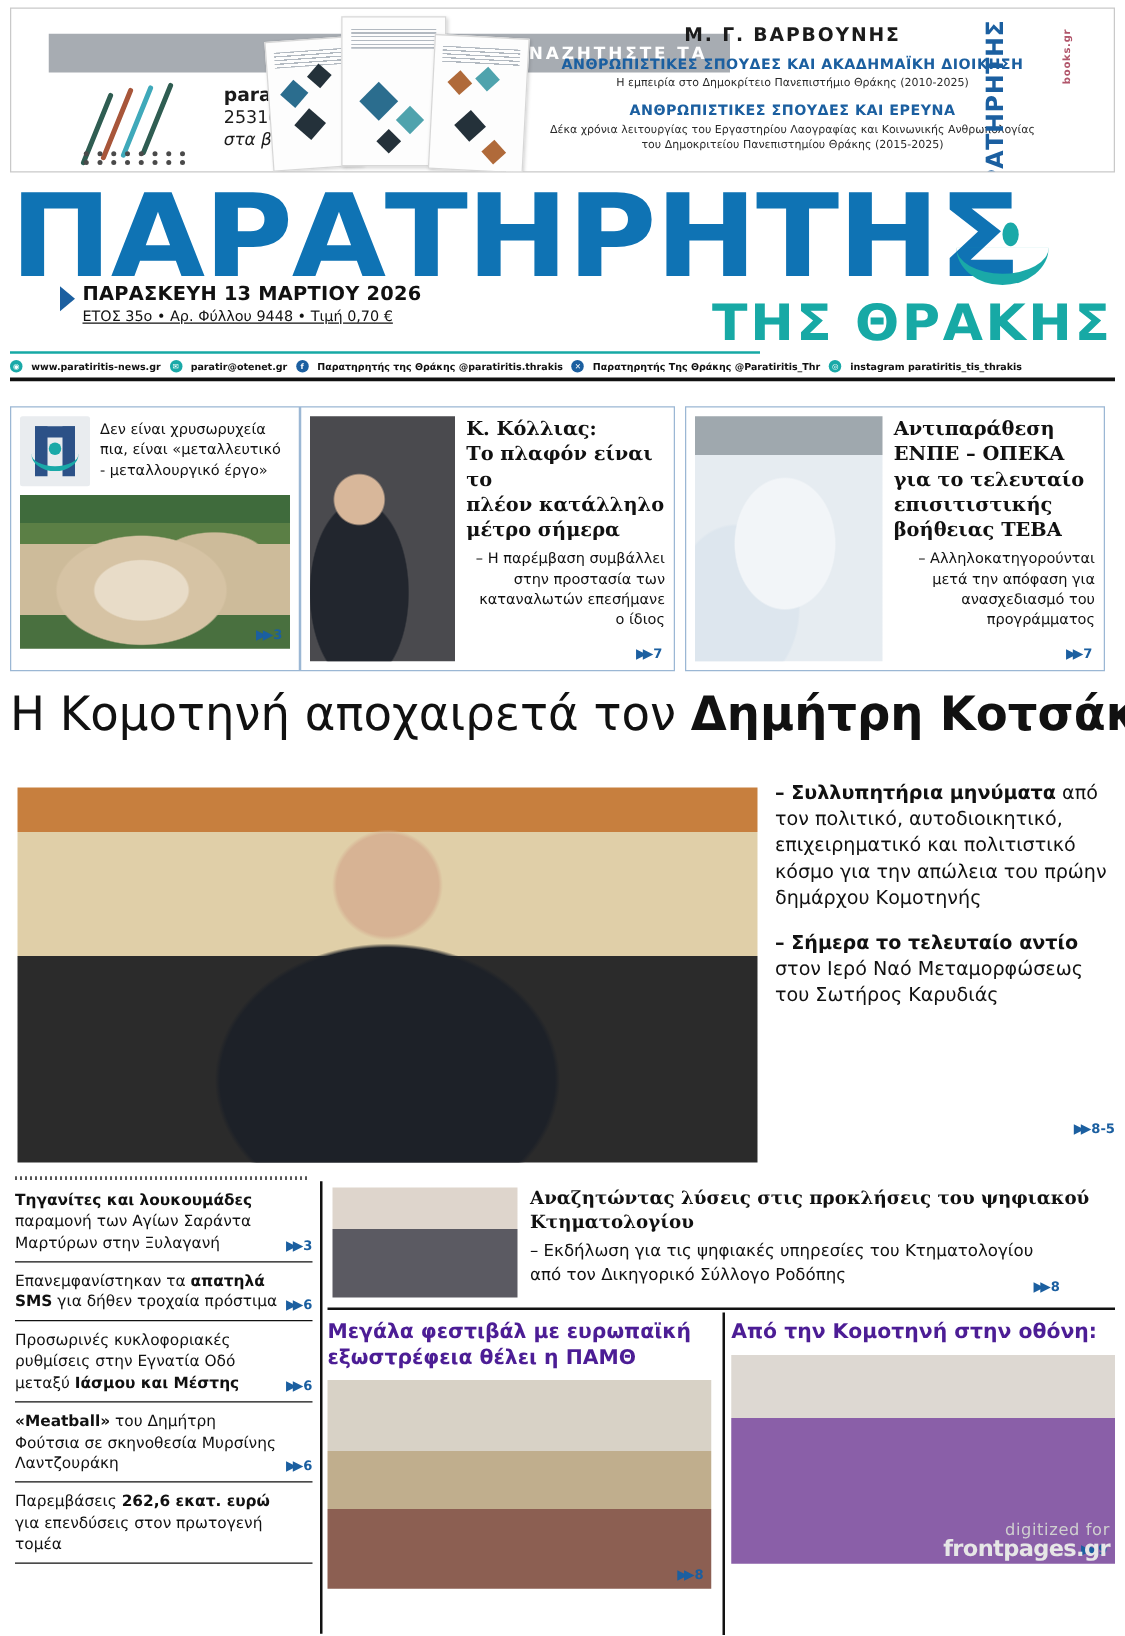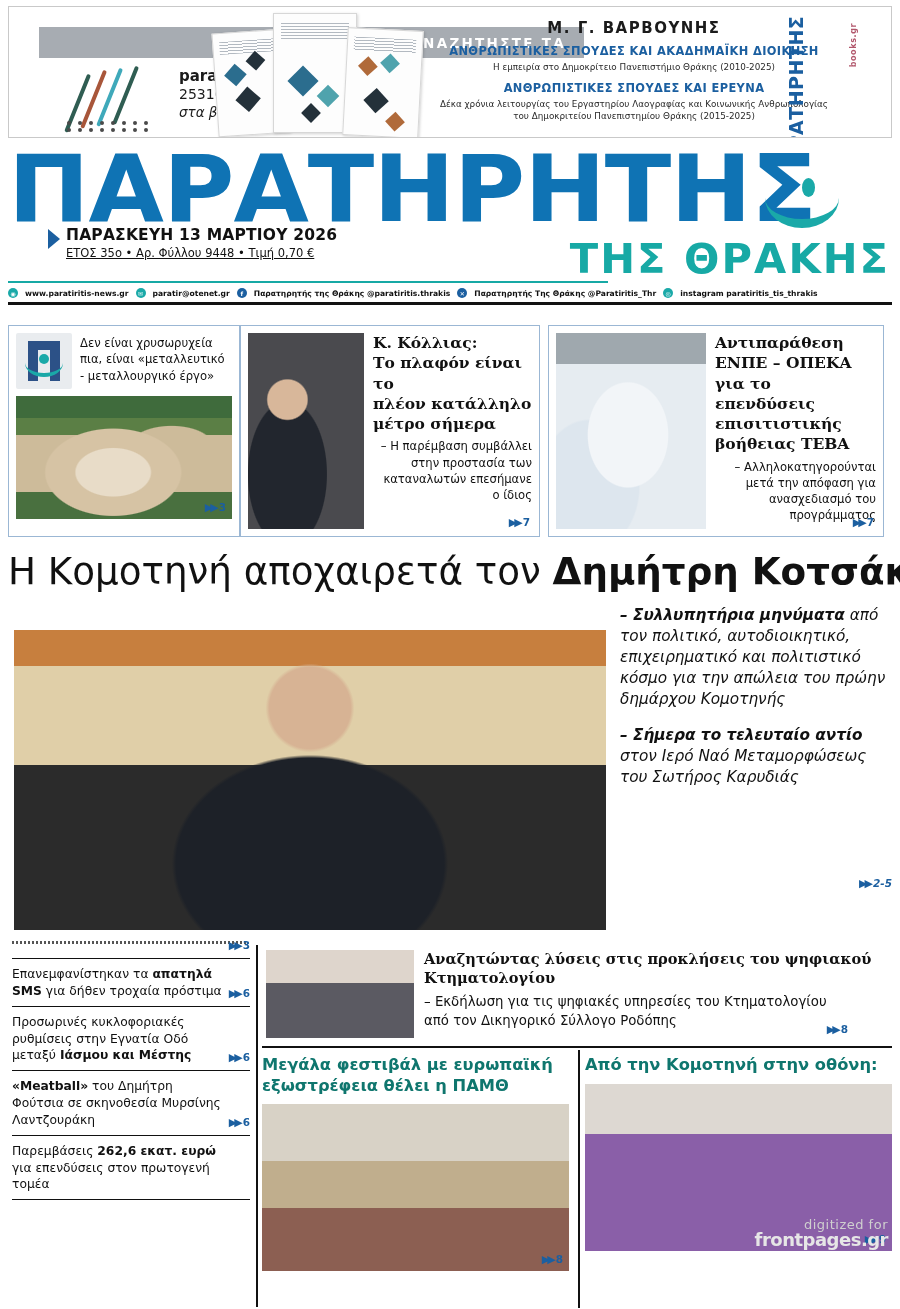--- a/index.html
+++ b/index.html
@@ -162,21 +162,21 @@
     position:absolute; left:8px; top:552px; width:884px;
     font-family:"DejaVu Sans","Liberation Sans",sans-serif;
     font-size:38px; line-height:1.05; color:#111; white-space:nowrap;
     transform:scaleX(.98); transform-origin:left center;
   }
   .main-headline .light{ font-weight:normal; }
   .main-headline .bold{ font-weight:bold; }
 
   
   .main-photo{ position:absolute; left:14px; top:630px; width:592px; height:300px; background:#6f6257; }
-  .main-deck{ position:absolute; left:620px; top:605px; width:272px;font-style:italic; }
+  .main-deck{ position:absolute; left:620px; top:624px; width:272px; }
   .main-deck p{ margin:0 0 14px 0; font-size:15.3px; line-height:1.38; color:#111; }
   .main-deck b{ font-weight:bold; }
   .main-pg{ position:absolute; right:0; top:272px; }
 
   
   .divider-wavy{
     position:absolute; left:12px; top:941px; width:236px; height:3px;
     background:repeating-linear-gradient(to right,#555 0 2px,transparent 2px 4px);
   }
   .briefs{ position:absolute; left:12px; top:948px; width:238px; }
@@ -195,21 +195,21 @@
       line-height:1.3; color:#111; }
   .kt-sub{ font-size:13.3px; line-height:1.42; color:#111; margin-top:5px; padding-right:40px; }
   .kt-pg{ position:absolute; right:44px; bottom:2px; }
 
   .hsep{ position:absolute; left:262px; top:1046px; width:630px; height:1.5px; background:#111; }
 
   .b-cols{ position:absolute; left:262px; top:1055px; width:630px; display:flex; gap:0; }
   .b-col{ width:307px; }
   .b-col.right{ margin-left:16px; }
   .b-col h3{ margin:0; font-family:"DejaVu Sans","Liberation Sans",sans-serif;
-     font-weight:bold; font-size:16.3px; line-height:1.27; color:#0f766e; }
+     font-weight:bold; font-size:16.3px; line-height:1.27; color:#4c1d95; }
   .b-col .bphoto{ margin-top:8px; width:100%; height:167px; position:relative; }
   .vsep2{ position:absolute; left:578px; top:1050px; width:1.5px; height:258px; background:#111; }
 
   .wm{ position:absolute; right:4px; bottom:2px; text-align:right; line-height:1; }
   .wm .wm1{ font-size:13px; font-weight:normal; color:#cfcfcf; letter-spacing:.5px; }
   .wm .wm2{ font-size:18px; font-weight:bold; color:#e6e6e6; letter-spacing:-.5px; }
 
   
   .ph-quarry{ background:
       radial-gradient(ellipse at 45% 62%,#e8dcc8 0 22%,#d6c3a4 23% 40%,transparent 41%),
@@ -371,21 +371,21 @@
       <span class="pg pg-abs"><span class="ar">▶▶</span><span>7</span></span>
     </div>
   </div>
 
   <div class="tbox b3">
     <div class="photo t-photo wide ph-bags"></div>
     <div class="t-body">
       <div class="t-title">
         <div>Αντιπαράθεση</div>
         <div>ΕΝΠΕ – ΟΠΕΚΑ</div>
-        <div>για το επενδύσεις</div>
+        <div>για το τελευταίο</div>
         <div>επισιτιστικής</div>
         <div>βοήθειας ΤΕΒΑ</div>
       </div>
       <div class="t-sub">– Αλληλοκατηγορούνται μετά την απόφαση για ανασχεδιασμό του προγράμματος</div>
       <span class="pg pg-abs"><span class="ar">▶▶</span><span>7</span></span>
     </div>
   </div>
 </div>
 
 <div class="main-headline">
@@ -394,27 +394,28 @@
 
 <div class="photo main-photo ph-mayor"></div>
 
 <div class="main-deck">
   <p>
     <b>– Συλλυπητήρια μηνύματα</b><span> από τον πολιτικό, αυτοδιοικητικό, επιχειρηματικό και πολιτιστικό κόσμο για την απώλεια του πρώην δημάρχου Κομοτηνής</span>
   </p>
   <p>
     <b>– Σήμερα το τελευταίο αντίο</b><span> στον Ιερό Ναό Μεταμορφώσεως του Σωτήρος Καρυδιάς</span>
   </p>
-  <span class="pg main-pg"><span class="ar">▶▶</span><span>2-5</span></span>
+  <span class="pg main-pg"><span class="ar">▶▶</span><span>8-5</span></span>
 </div>
 
 <div class="divider-wavy"></div>
 <div class="briefs">
 
   <div class="brief">
+    <div class="txt"><b>Τηγανίτες και λουκουμάδες</b><span> παραμονή των Αγίων Σαράντα Μαρτύρων στην Ξυλαγανή</span></div>
     <span class="pg"><span class="ar">▶▶</span><span>3</span></span>
   </div>
 
   <div class="brief">
     <div class="txt"><span>Επανεμφανίστηκαν τα </span><b>απατηλά SMS</b><span> για δήθεν τροχαία πρόστιμα</span></div>
     <span class="pg"><span class="ar">▶▶</span><span>6</span></span>
   </div>
 
   <div class="brief">
     <div class="txt"><span>Προσωρινές κυκλοφοριακές ρυθμίσεις στην Εγνατία Οδό μεταξύ </span><b>Ιάσμου και Μέστης</b><span></span></div>

